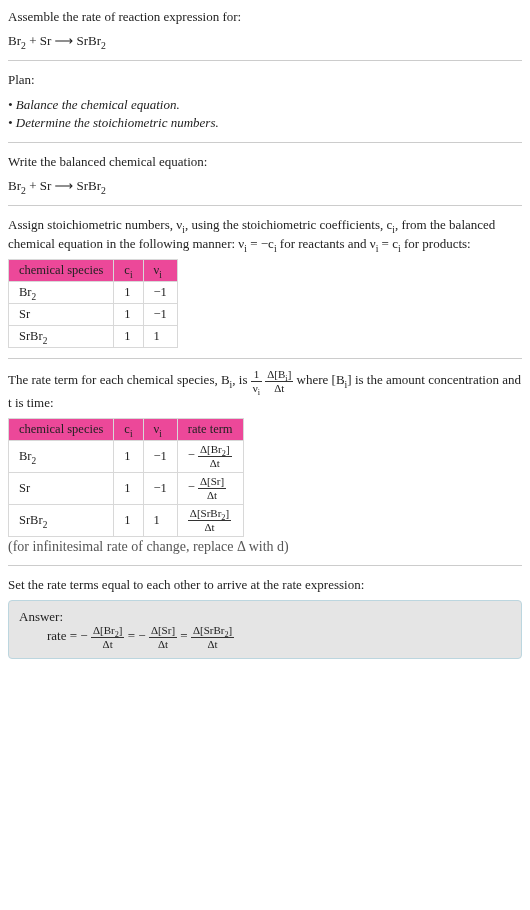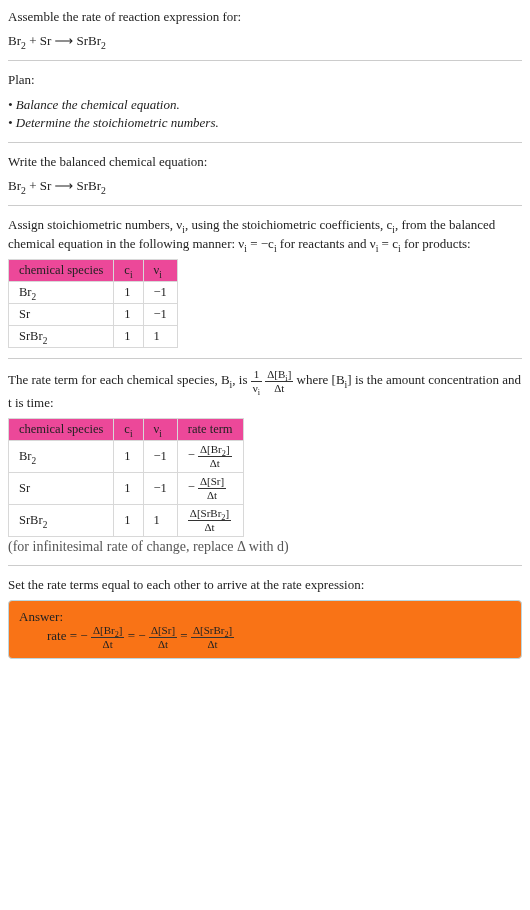--- a/index.html
+++ b/index.html
@@ -64,21 +64,21 @@
   .fracwrap .den {
     display: block;
     padding: 1px 2px 0 2px;
   }
   .small-note {
     font-size: 14px;
     color: #555;
     margin-top: 2px;
   }
   .answer-box {
-    background: #f97316;
+    background: #e5e5e5;
     border: 1px solid #bcd6df;
     border-radius: 4px;
     padding: 8px 10px;
     margin-top: 6px;
   }
   .answer-indent {
     margin-left: 28px;
   }
   .eq-inline {
     white-space: nowrap;

